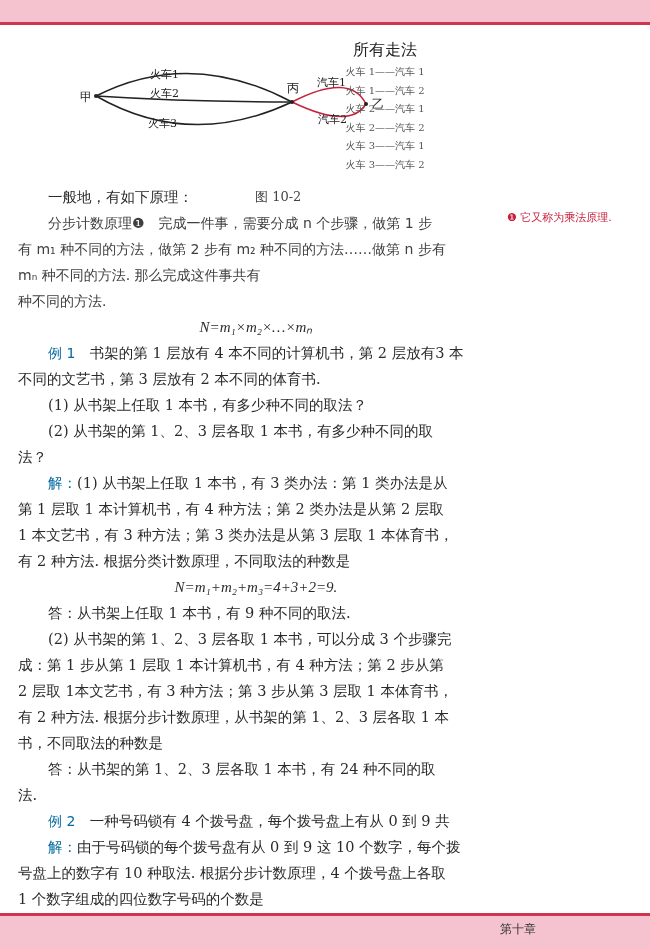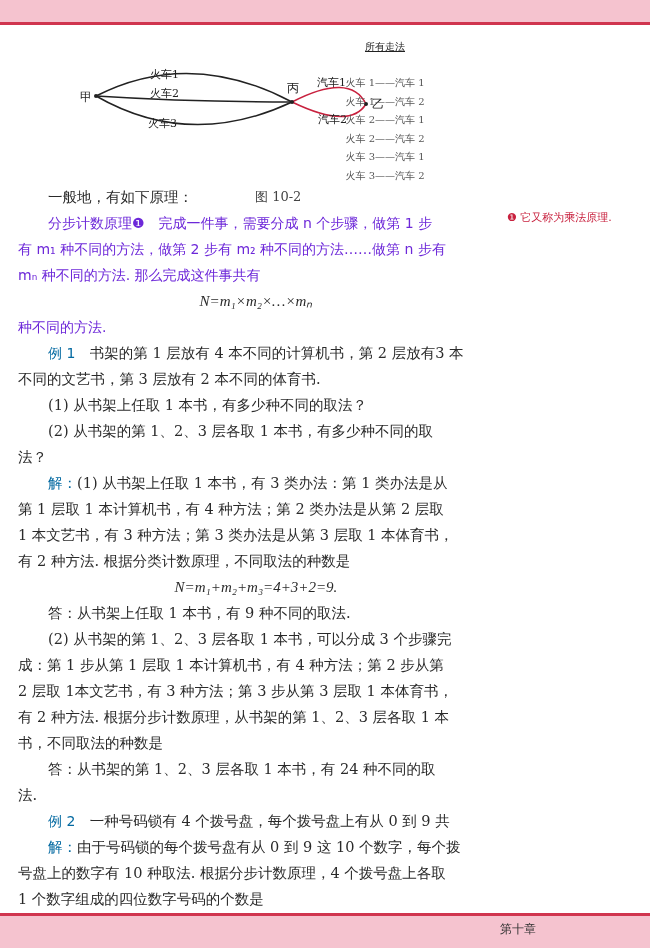--- a/index.html
+++ b/index.html
@@ -13,27 +13,27 @@
   .top-rule { position: absolute; left: 0; top: 22px; width: 650px; height: 3px; background: #d0354f; }
   .bottom-rule { position: absolute; left: 0; top: 913px; width: 650px; height: 3px; background: #d0354f; }
   .bottom-band { position: absolute; left: 0; top: 916px; width: 650px; height: 32px; background: #f5c3cf; }
   .footer { position: absolute; top: 921px; right: 28px; font-size: 12px; color: #333; font-family: "DejaVu Sans", sans-serif; display: flex; gap: 12px; align-items: baseline; flex-direction: column; }
   .footer .pg { font-size: 14px; margin-left: 10px; }
 
   .figure { position: absolute; left: 60px; top: 40px; width: 400px; height: 130px; }
   .figure svg { position: absolute; left: 0; top: 0; }
   .fig-caption { position: absolute; left: 195px; top: 148px; font-size: 13px; color: #444; }
   .routes { position: absolute; left: 330px; top: 40px; width: 110px; text-align: center; font-size: 10px; color: #444; }
-  .routes .rt-title { font-family: "DejaVu Sans", sans-serif; font-size: 10px; color: #222; margin-bottom: 20px; text-decoration: underline; }
+  .routes .rt-title { font-family: "DejaVu Sans", sans-serif; font-size: 16px; color: #222; margin-bottom: 2px; }
   .routes .rt { line-height: 18.5px; color: #555; }
 
   .text { position: absolute; left: 18px; top: 184px; width: 476px; font-size: 14.5px; line-height: 26px; }
   .p { margin: 0; white-space: nowrap; }
   .ind { padding-left: 30px; }
-  .bold { font-family: "DejaVu Sans", sans-serif; font-weight: normal; color: #6d28d9; font-size: 14px; }
+  .bold { font-family: "DejaVu Sans", sans-serif; font-weight: normal; color: #404040; font-size: 14px; }
   .red { color: #0369a1; }
   .math { text-align: center; font-style: italic; font-family: "Liberation Serif", serif; font-size: 15px; }
   .note { position: absolute; left: 507px; top: 210px; font-size: 11px; color: #c8213e; }
 </style>
 </head>
 <body>
 
 <div class="top-band"></div>
 <div class="top-rule"></div>
 
@@ -70,22 +70,22 @@
   <div class="rt">火车 3——汽车 2</div>
 </div>
 
 <div class="note">❶ 它又称为乘法原理.</div>
 
 <div class="text">
   <p class="p ind">一般地，有如下原理：</p>
   <p class="p ind bold"><span>分步计数原理❶</span><span>　完成一件事，需要分成 n 个步骤，做第 1 步</span></p>
   <p class="p bold">有 m₁ 种不同的方法，做第 2 步有 m₂ 种不同的方法……做第 n 步有</p>
   <p class="p bold">mₙ 种不同的方法. 那么完成这件事共有</p>
+  <p class="p bold">种不同的方法.</p>
   <p class="p math">N=m₁×m₂×…×mₙ</p>
-  <p class="p bold">种不同的方法.</p>
 
   <p class="p ind"><span class="red bold">例 1</span><span>　书架的第 1 层放有 4 本不同的计算机书，第 2 层放有3 本</span></p>
   <p class="p">不同的文艺书，第 3 层放有 2 本不同的体育书.</p>
   <p class="p ind">(1) 从书架上任取 1 本书，有多少种不同的取法？</p>
   <p class="p ind">(2) 从书架的第 1、2、3 层各取 1 本书，有多少种不同的取</p>
   <p class="p">法？</p>
 
   <p class="p ind"><span class="red">解：</span><span>(1) 从书架上任取 1 本书，有 3 类办法：第 1 类办法是从</span></p>
   <p class="p">第 1 层取 1 本计算机书，有 4 种方法；第 2 类办法是从第 2 层取</p>
   <p class="p">1 本文艺书，有 3 种方法；第 3 类办法是从第 3 层取 1 本体育书，</p>

